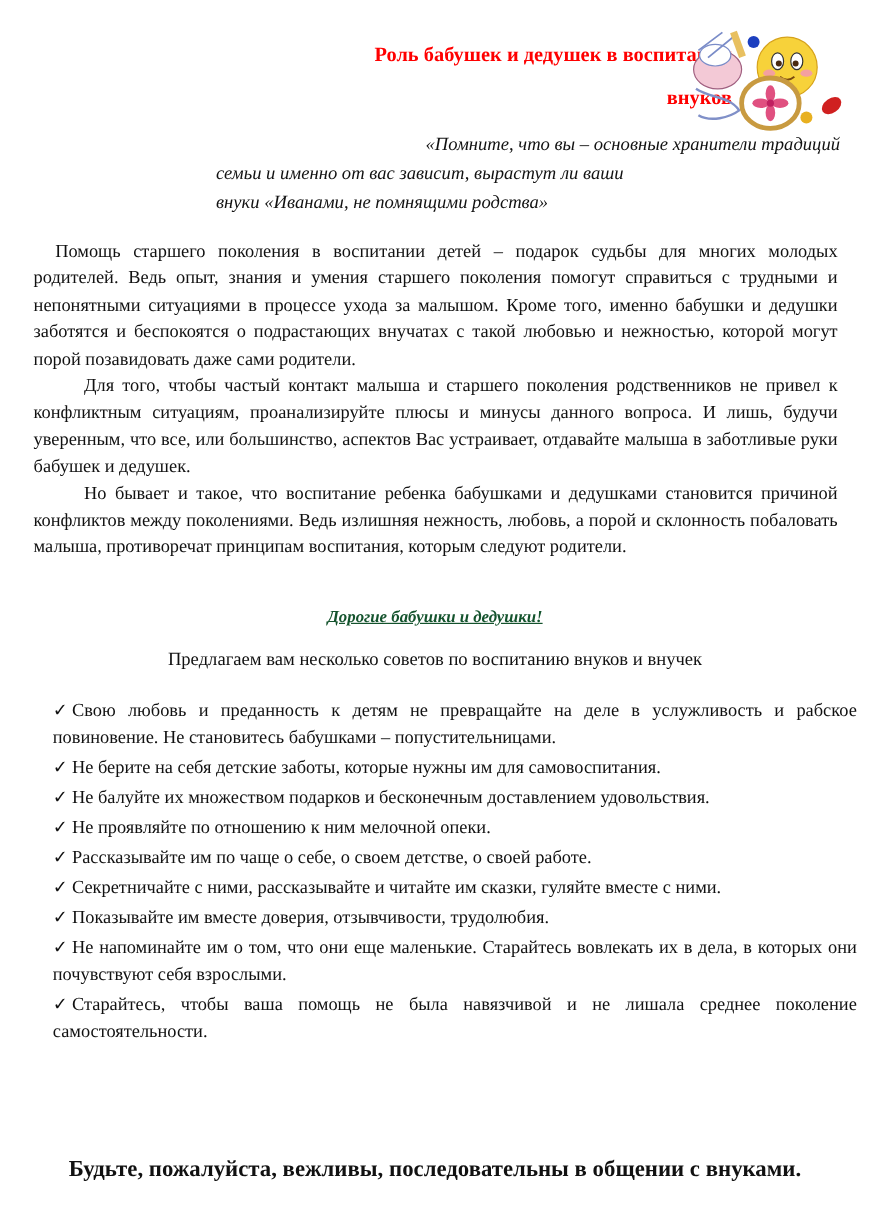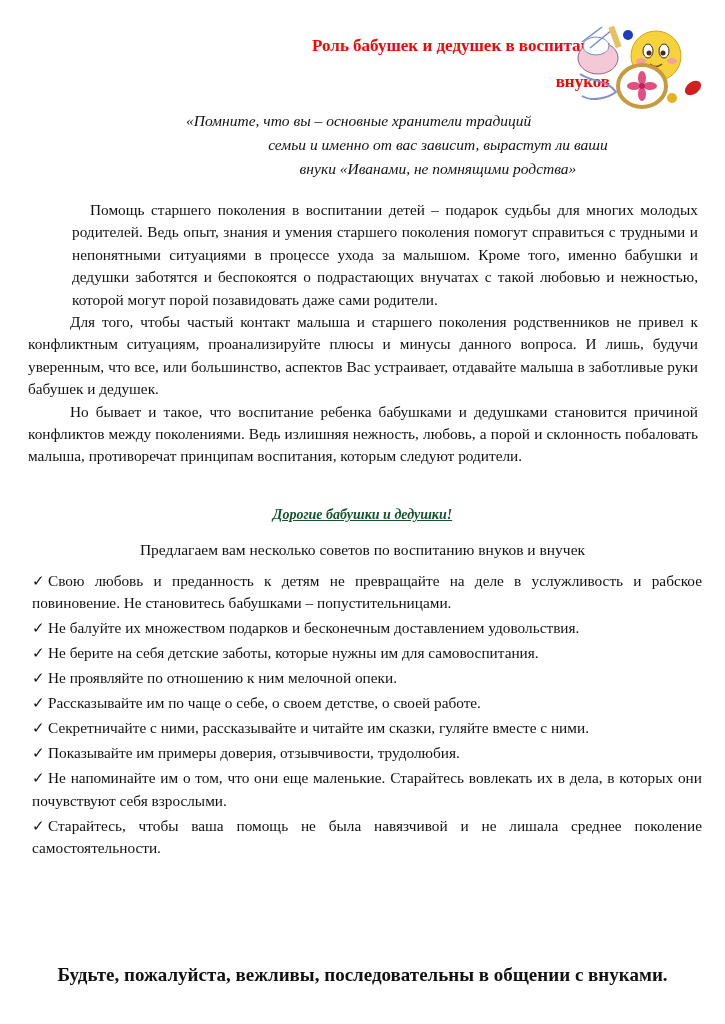--- a/index.html
+++ b/index.html
@@ -6,32 +6,32 @@
   body { width: 725px; height: 1024px; position: relative; overflow: hidden;
          font-family: "Liberation Serif", serif; color: #111; }
   .title { position: absolute; left: 0; top: 28px; width: 610px; text-align: right;
            color: #ff0000; font-weight: bold; font-size: 17px; line-height: 36px; }
   .title .t1 { display: block; padding-left: 10px; }
   .title .t2 { display: block; margin-left: 20px; }
   .illustration { position: absolute; left: 572px; top: 22px; width: 136px; height: 88px; }
   .epigraph { position: absolute; left: 180px; top: 109px; width: 520px;
               font-style: italic; font-size: 15.5px; line-height: 24px; color: #111; }
   .epigraph span { display: block; }
-  .epigraph .e1 { text-align: left; padding-left: 6px; }
-  .epigraph .e2, .epigraph .e3 { text-align: center; padding-right: 4px; }
+  .epigraph .e1 { text-align: right; padding-left: 6px; }
+  .epigraph .e2, .epigraph .e3 { text-align: left; padding-right: 4px; }
   .body-text { position: absolute; left: 28px; top: 199px; width: 670px;
                font-size: 15.3px; line-height: 22.4px; text-align: justify; }
   .body-text p { margin: 0; }
-  .body-text p.first { text-indent: 18px; margin-left: 44px; }
+  .body-text p.first { text-indent: 18px; }
   .body-text p.ind { text-indent: 42px; }
   .subhead { position: absolute; left: 0; width: 725px; text-align: center; }
   .dear { top: 507px; color: #14532d; font-style: italic; font-weight: bold; font-size: 14px;
           text-decoration: underline; }
   .advice-head { top: 541px; font-weight: normal; font-size: 15.5px; }
-  .tips { position: absolute; left: 28px; top: 566px; width: 670px; margin: 4px; padding: 0;
+  .tips { position: absolute; left: 28px; top: 566px; width: 670px; margin: 16px; padding: 0;
           list-style: none; font-size: 15.3px; line-height: 22.4px; text-align: justify; }
   .tips li { margin: 0 0 2.6px 0; }
   .check { display: inline-block; width: 16px; font-size: 15px; }
   .closing { top: 964px; font-weight: bold; font-size: 19px; }
 </style>
 </head>
 <body>
 
 <div class="title">
   <span class="t1">Роль бабушек и дедушек в воспитании</span>
@@ -80,23 +80,23 @@
   <p class="first">Помощь старшего поколения в воспитании детей – подарок судьбы для многих молодых родителей. Ведь опыт, знания и умения старшего поколения помогут справиться с трудными и непонятными ситуациями в процессе ухода за малышом. Кроме того, именно бабушки и дедушки заботятся и беспокоятся о подрастающих внучатах с такой любовью и нежностью, которой могут порой позавидовать даже сами родители.</p>
   <p class="ind">Для того, чтобы частый контакт малыша и старшего поколения родственников не привел к конфликтным ситуациям, проанализируйте плюсы и минусы данного вопроса. И лишь, будучи уверенным, что все, или большинство, аспектов Вас устраивает, отдавайте малыша в заботливые руки бабушек и дедушек.</p>
   <p class="ind">Но бывает и такое, что воспитание ребенка бабушками и дедушками становится причиной конфликтов между поколениями. Ведь излишняя нежность, любовь, а порой и склонность побаловать малыша, противоречат принципам воспитания, которым следуют родители.</p>
 </div>
 
 <div class="subhead dear">Дорогие бабушки и дедушки!</div>
 <div class="subhead advice-head">Предлагаем вам несколько советов по воспитанию внуков и внучек</div>
 
 <ul class="tips">
   <li><span class="check">✓</span><span>Свою любовь и преданность к детям не превращайте на деле в услужливость и рабское повиновение. Не становитесь бабушками – попустительницами.</span></li>
+  <li><span class="check">✓</span><span>Не берите на себя детские заботы, которые нужны им для самовоспитания.</span></li>
   <li><span class="check">✓</span><span>Не балуйте их множеством подарков и бесконечным доставлением удовольствия.</span></li>
-  <li><span class="check">✓</span><span>Не берите на себя детские заботы, которые нужны им для самовоспитания.</span></li>
   <li><span class="check">✓</span><span>Не проявляйте по отношению к ним мелочной опеки.</span></li>
   <li><span class="check">✓</span><span>Рассказывайте им по чаще о себе, о своем детстве, о своей работе.</span></li>
   <li><span class="check">✓</span><span>Секретничайте с ними, рассказывайте и читайте им сказки, гуляйте вместе с ними.</span></li>
-  <li><span class="check">✓</span><span>Показывайте им примеры доверия, отзывчивости, трудолюбия.</span></li>
+  <li><span class="check">✓</span><span>Показывайте им вместе доверия, отзывчивости, трудолюбия.</span></li>
   <li><span class="check">✓</span><span>Не напоминайте им о том, что они еще маленькие. Старайтесь вовлекать их в дела, в которых они почувствуют себя взрослыми.</span></li>
   <li><span class="check">✓</span><span>Старайтесь, чтобы ваша помощь не была навязчивой и не лишала среднее поколение самостоятельности.</span></li>
 </ul>
 
 <div class="subhead closing">Будьте, пожалуйста, вежливы, последовательны в общении с внуками.</div>
 
 </body></html>

